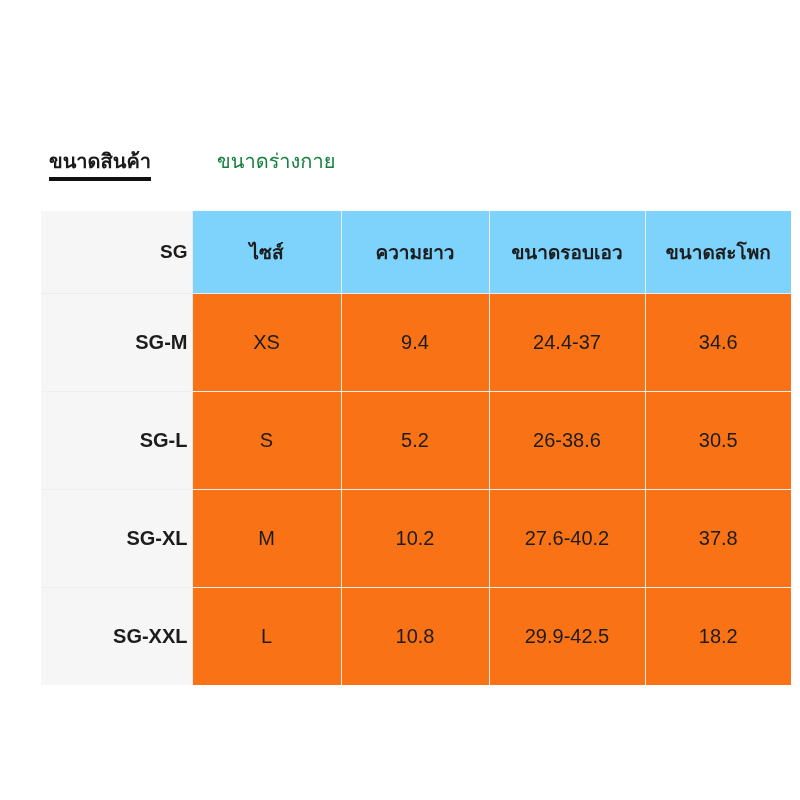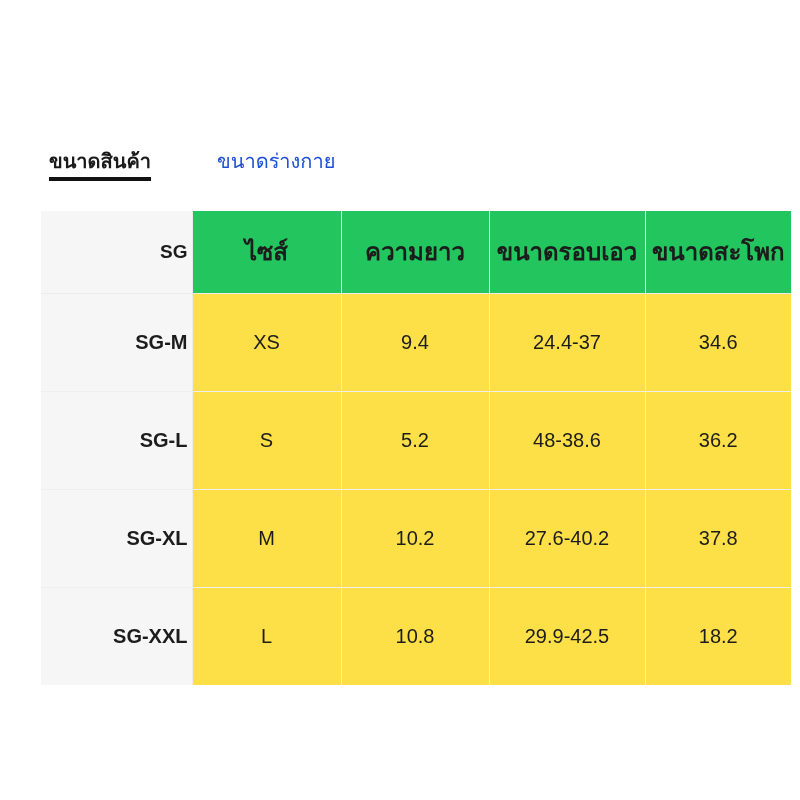--- a/index.html
+++ b/index.html
@@ -45,21 +45,21 @@
   .tab.active .tab-underline {
     position: absolute;
     left: 0;
     right: 0;
     bottom: 0;
     height: 4px;
     background: #111111;
   }
 
   .tab.inactive {
-    color: #1d4ed8;
+    color: #15803d;
     font-weight: 400;
   }
 
   
   .size-table {
     position: absolute;
     left: 25px;
     top: 195px;
     width: 750px;
     border-collapse: collapse;
@@ -82,29 +82,29 @@
     padding: 0 4px;
   }
 
   .size-table th:last-child,
   .size-table td:last-child {
     border-right: none;
   }
 
   .size-table thead th {
     height: 82px;
-    background: #22c55e;
-    font-size: 24px;
+    background: #7dd3fc;
+    font-size: 19px;
     font-weight: 700;
     border-bottom: 1px solid #ececec;
   }
 
   .size-table tbody td {
     height: 98px;
-    background: #fde047;
+    background: #f97316;
     font-size: 20px;
     font-weight: 400;
   }
 
   .size-table tbody tr:last-child td {
     border-bottom: none;
   }
 
   
   .size-table th.col-label,
@@ -156,22 +156,22 @@
         <td class="col-label">SG-M</td>
         <td>XS</td>
         <td>9.4</td>
         <td>24.4-37</td>
         <td>34.6</td>
       </tr>
       <tr>
         <td class="col-label">SG-L</td>
         <td>S</td>
         <td>5.2</td>
-        <td>48-38.6</td>
-        <td>36.2</td>
+        <td>26-38.6</td>
+        <td>30.5</td>
       </tr>
       <tr>
         <td class="col-label">SG-XL</td>
         <td>M</td>
         <td>10.2</td>
         <td>27.6-40.2</td>
         <td>37.8</td>
       </tr>
       <tr>
         <td class="col-label">SG-XXL</td>

